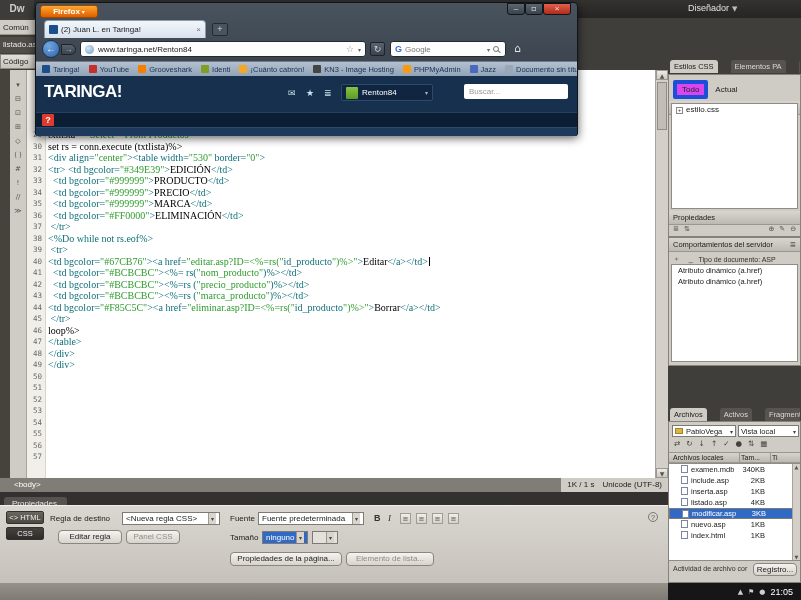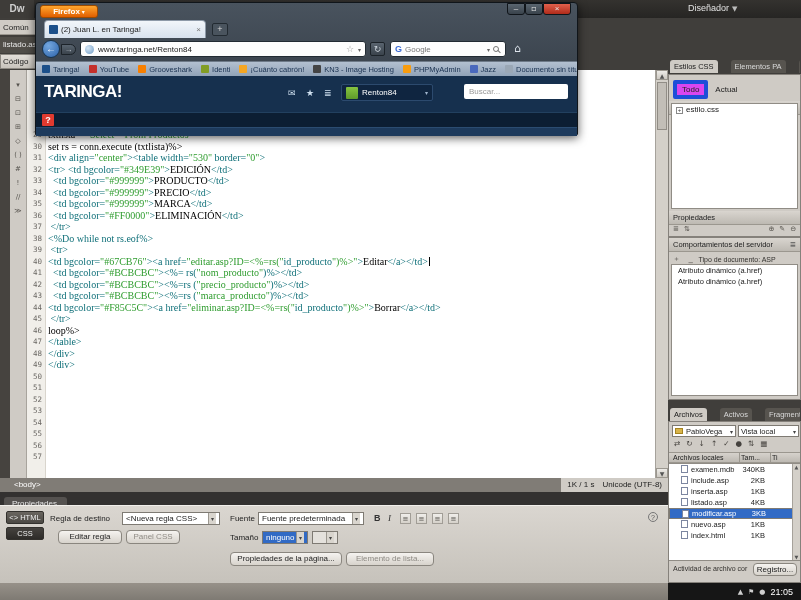--- a/index.html
+++ b/index.html
@@ -304,21 +304,21 @@
     <div class="mini-tools" style="position:absolute;left:0;right:0;top:148px">
       <span>≣</span>
       <span>⇅</span>
       <span class="sp"></span>
       <span>⊕</span>
       <span>✎</span>
       <span>⊖</span>
     </div>
   </div>
 
-  <div class="panel" style="left:668px;top:237px;width:133px;height:163px">
+  <div class="panel" style="left:668px;top:237px;width:133px;height:129px">
     <div class="phead"><span>Comportamientos del servidor</span><span class="rt ic">≣</span></div>
     <div class="mini-tools">
       <span>＋▾</span>
       <span>−</span>
       <span style="font-size:7px;color:#33312E;font-family:'Liberation Sans',sans-serif">Tipo de documento: ASP VBScript</span>
     </div>
     <div class="white" style="position:absolute;left:2px;right:2px;top:26px;bottom:3px">
         <div class="beh-row">Atributo dinámico (a.href)</div>
         <div class="beh-row">Atributo dinámico (a.href)</div>
       </div>

